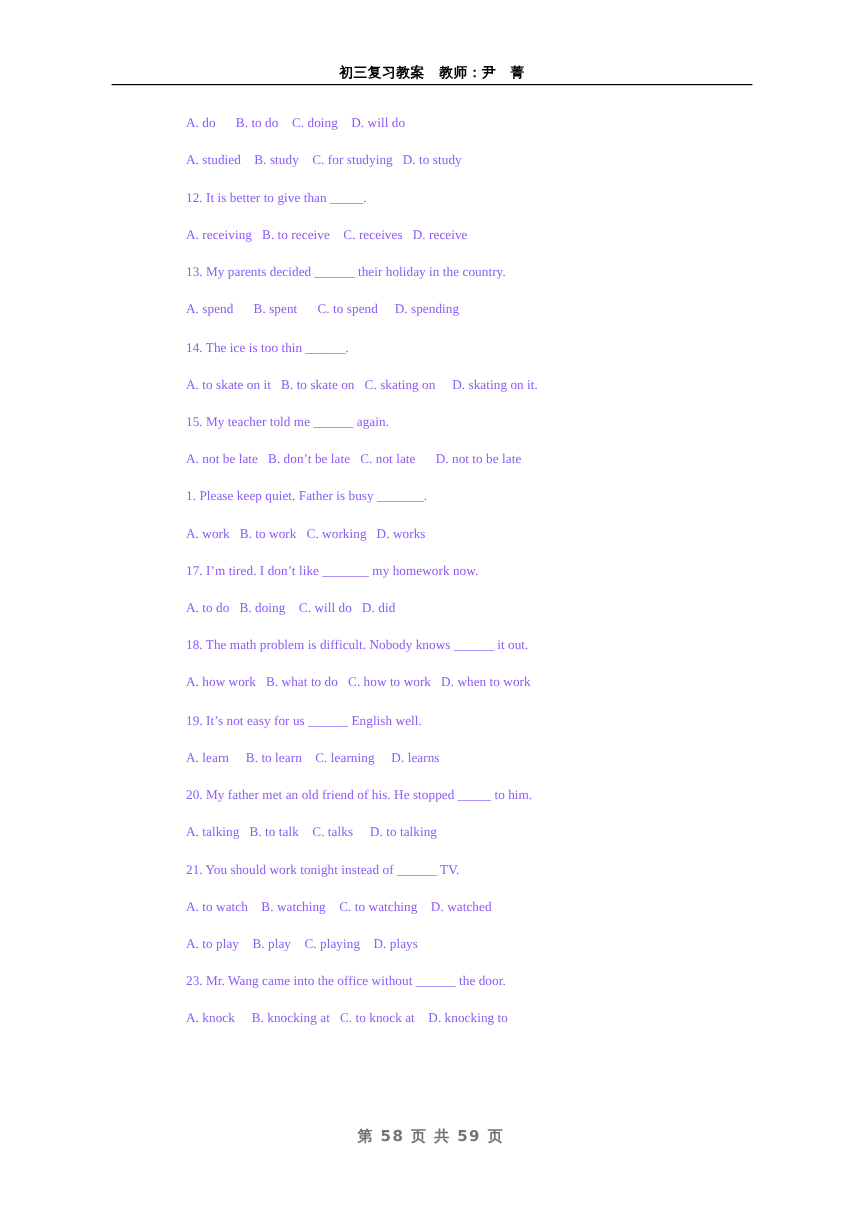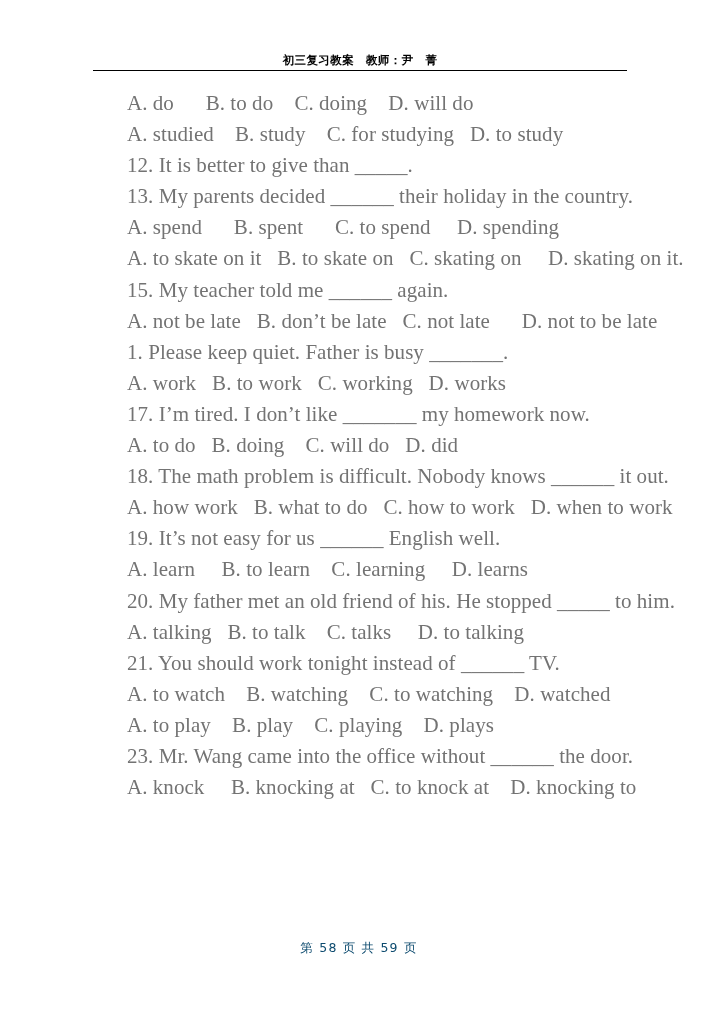--- a/index.html
+++ b/index.html
@@ -51,64 +51,67 @@
   }
 
   
   .body-block {
     position: absolute;
     left: 127px;
     top: 88px;
     width: 560px;
   }
   .line {
-    font-size: 21px;
+    font-size: 11px;
     line-height: 31.1px;
     height: 31.1px;
     white-space: pre;
-    color: #737373;
+    color: #8b5cf6;
     letter-spacing: 0.05px;
+    margin-left: 28px;
   }
   .line.question { }
   .line.options { }
 
   
   .footer-block {
     position: absolute;
     left: 0;
     top: 938px;
     width: 718px;
     text-align: center;
   }
   .footer-text {
     display: inline-block;
     font-family: "DejaVu Sans", "Liberation Sans", sans-serif;
     font-size: 12.5px;
-    font-weight: 400;
+    font-weight: 700;
     letter-spacing: 1.2px;
-    color: #0c4a6e;
+    color: #737373;
     white-space: pre;
   }
 </style>
 </head>
 <body>
 
 <div class="page">
 
   <div class="header-block">
     <div class="header-text">初三复习教案　教师：尹　菁</div>
     <div class="header-rule"></div>
   </div>
 
   <div class="body-block">
       <div class="line options">A. do      B. to do    C. doing    D. will do</div>
       <div class="line options">A. studied    B. study    C. for studying   D. to study</div>
       <div class="line question">12. It is better to give than _____.</div>
+      <div class="line options">A. receiving   B. to receive    C. receives   D. receive</div>
       <div class="line question">13. My parents decided ______ their holiday in the country.</div>
       <div class="line options">A. spend      B. spent      C. to spend     D. spending</div>
+      <div class="line question">14. The ice is too thin ______.</div>
       <div class="line options">A. to skate on it   B. to skate on   C. skating on     D. skating on it.</div>
       <div class="line question">15. My teacher told me ______ again.</div>
       <div class="line options">A. not be late   B. don’t be late   C. not late      D. not to be late</div>
       <div class="line question">1. Please keep quiet. Father is busy _______.</div>
       <div class="line options">A. work   B. to work   C. working   D. works</div>
       <div class="line question">17. I’m tired. I don’t like _______ my homework now.</div>
       <div class="line options">A. to do   B. doing    C. will do   D. did</div>
       <div class="line question">18. The math problem is difficult. Nobody knows ______ it out.</div>
       <div class="line options">A. how work   B. what to do   C. how to work   D. when to work</div>
       <div class="line question">19. It’s not easy for us ______ English well.</div>

